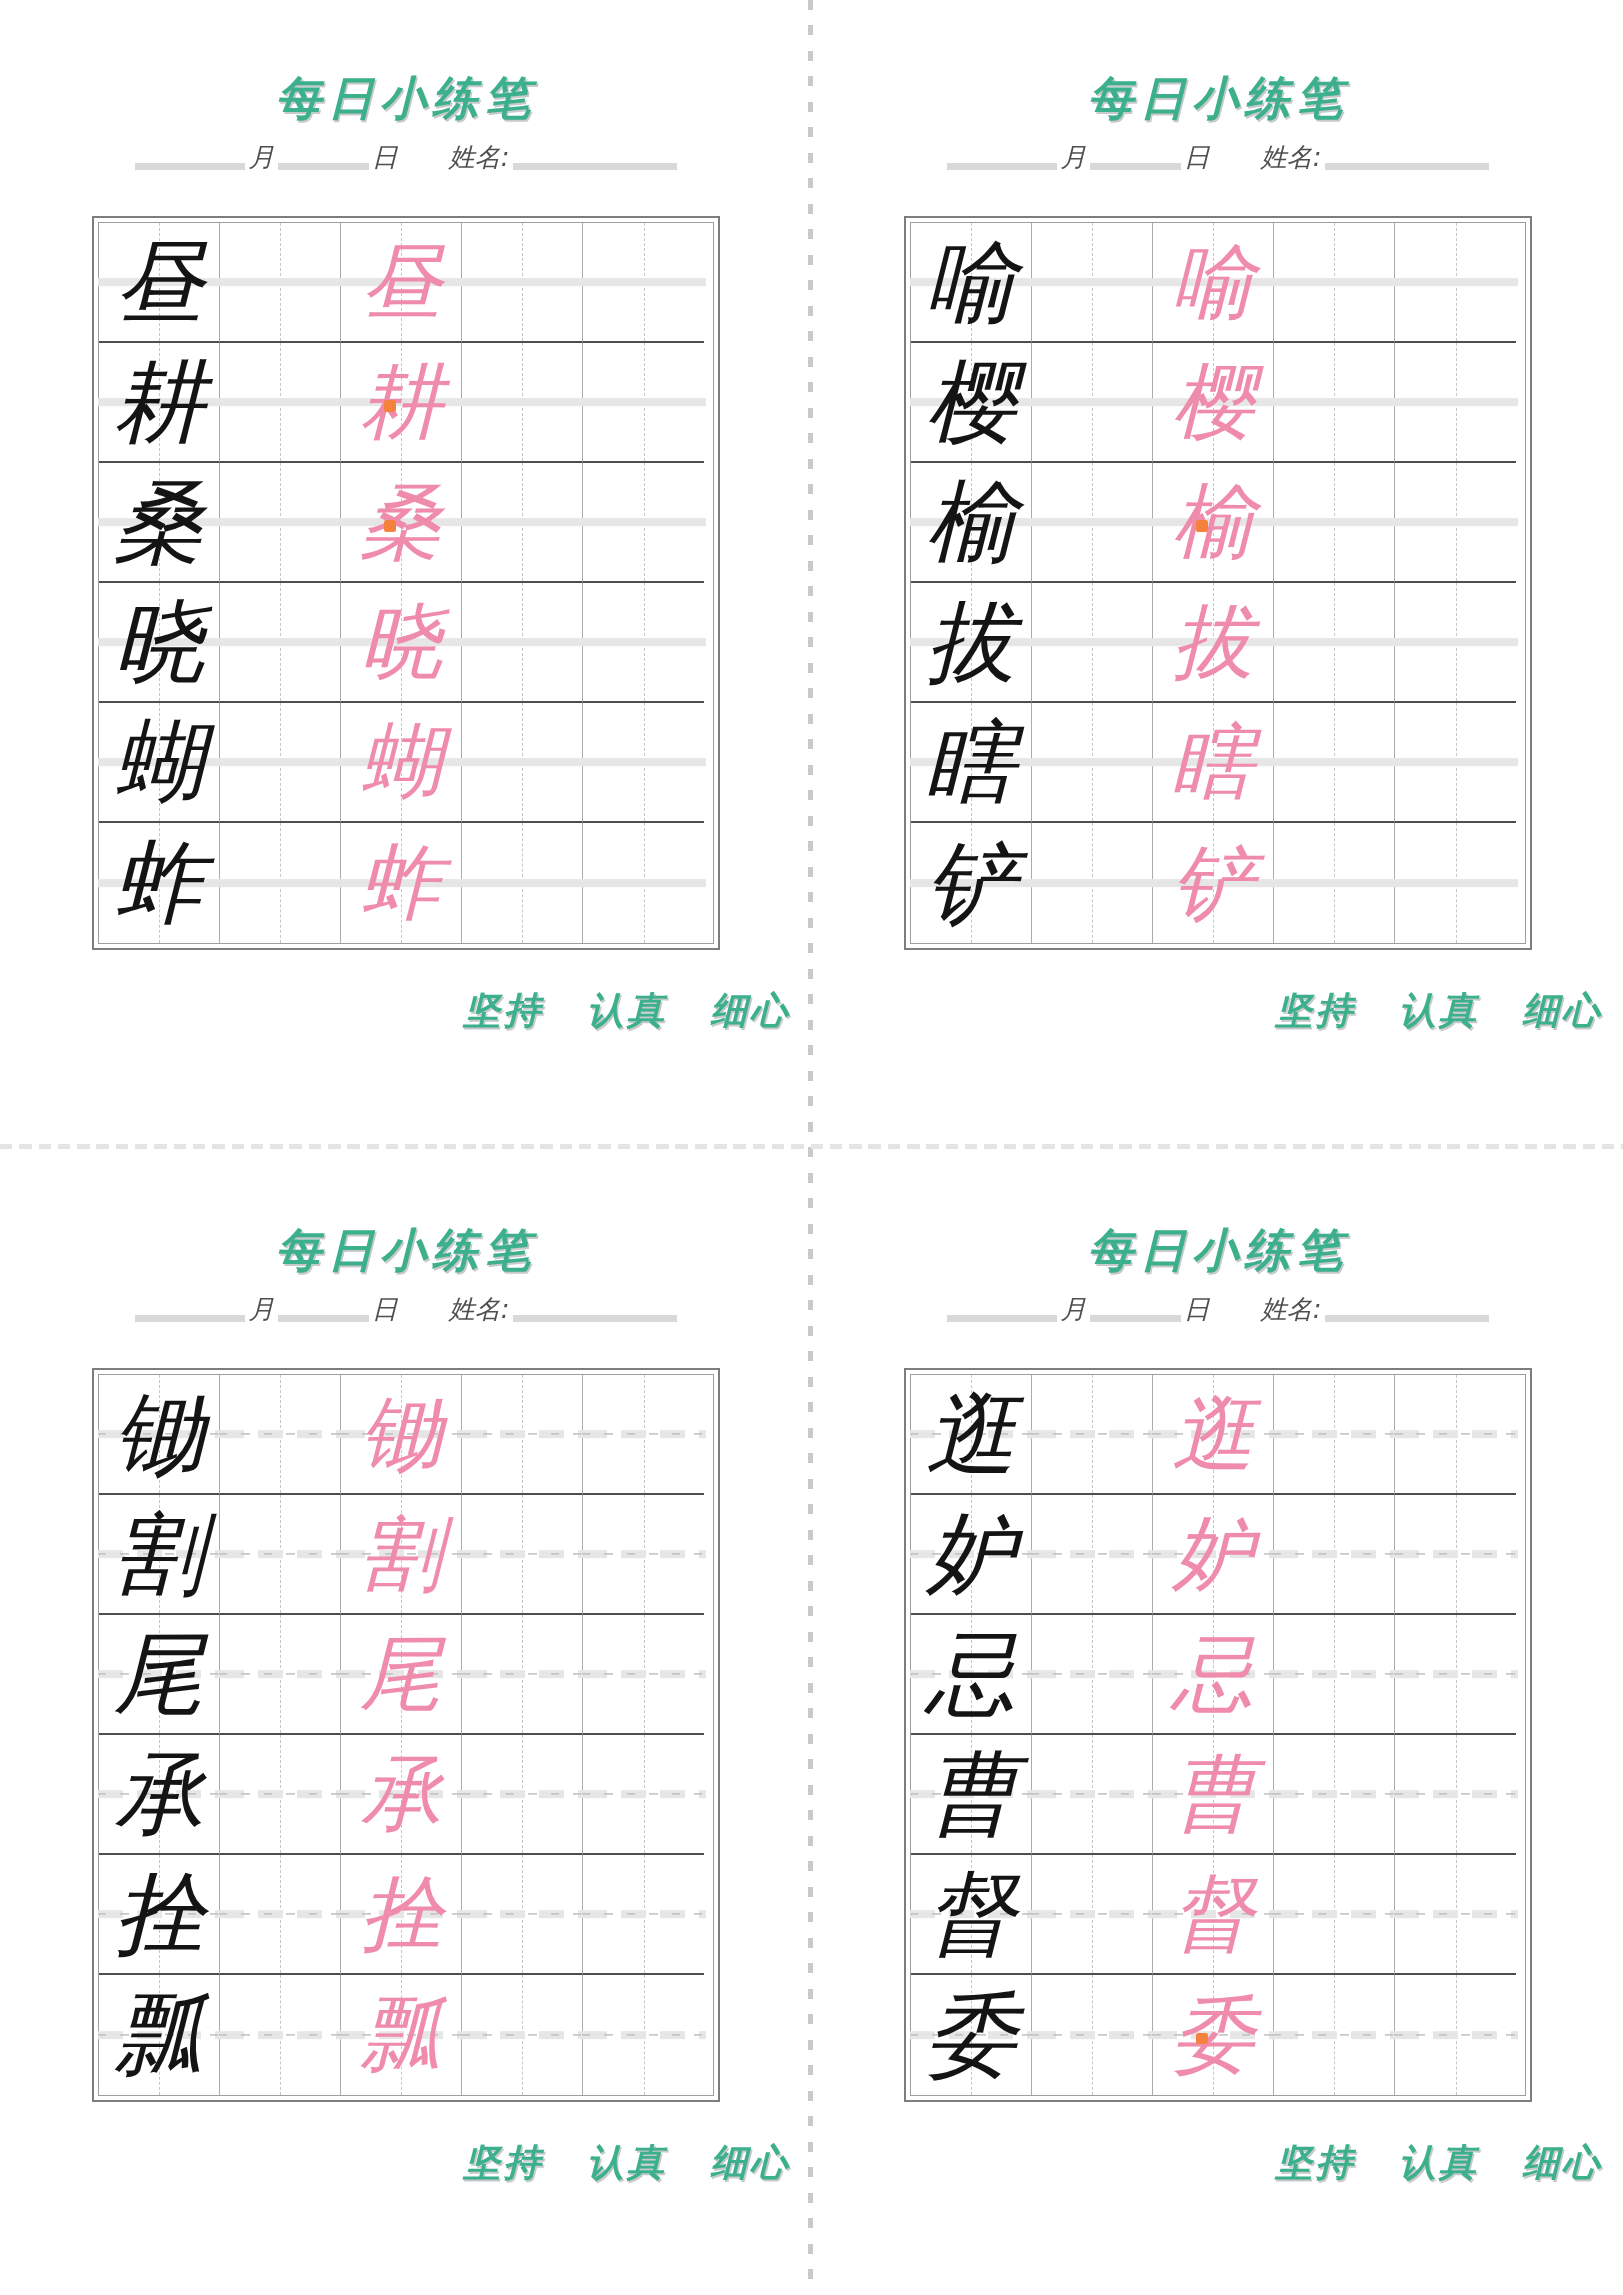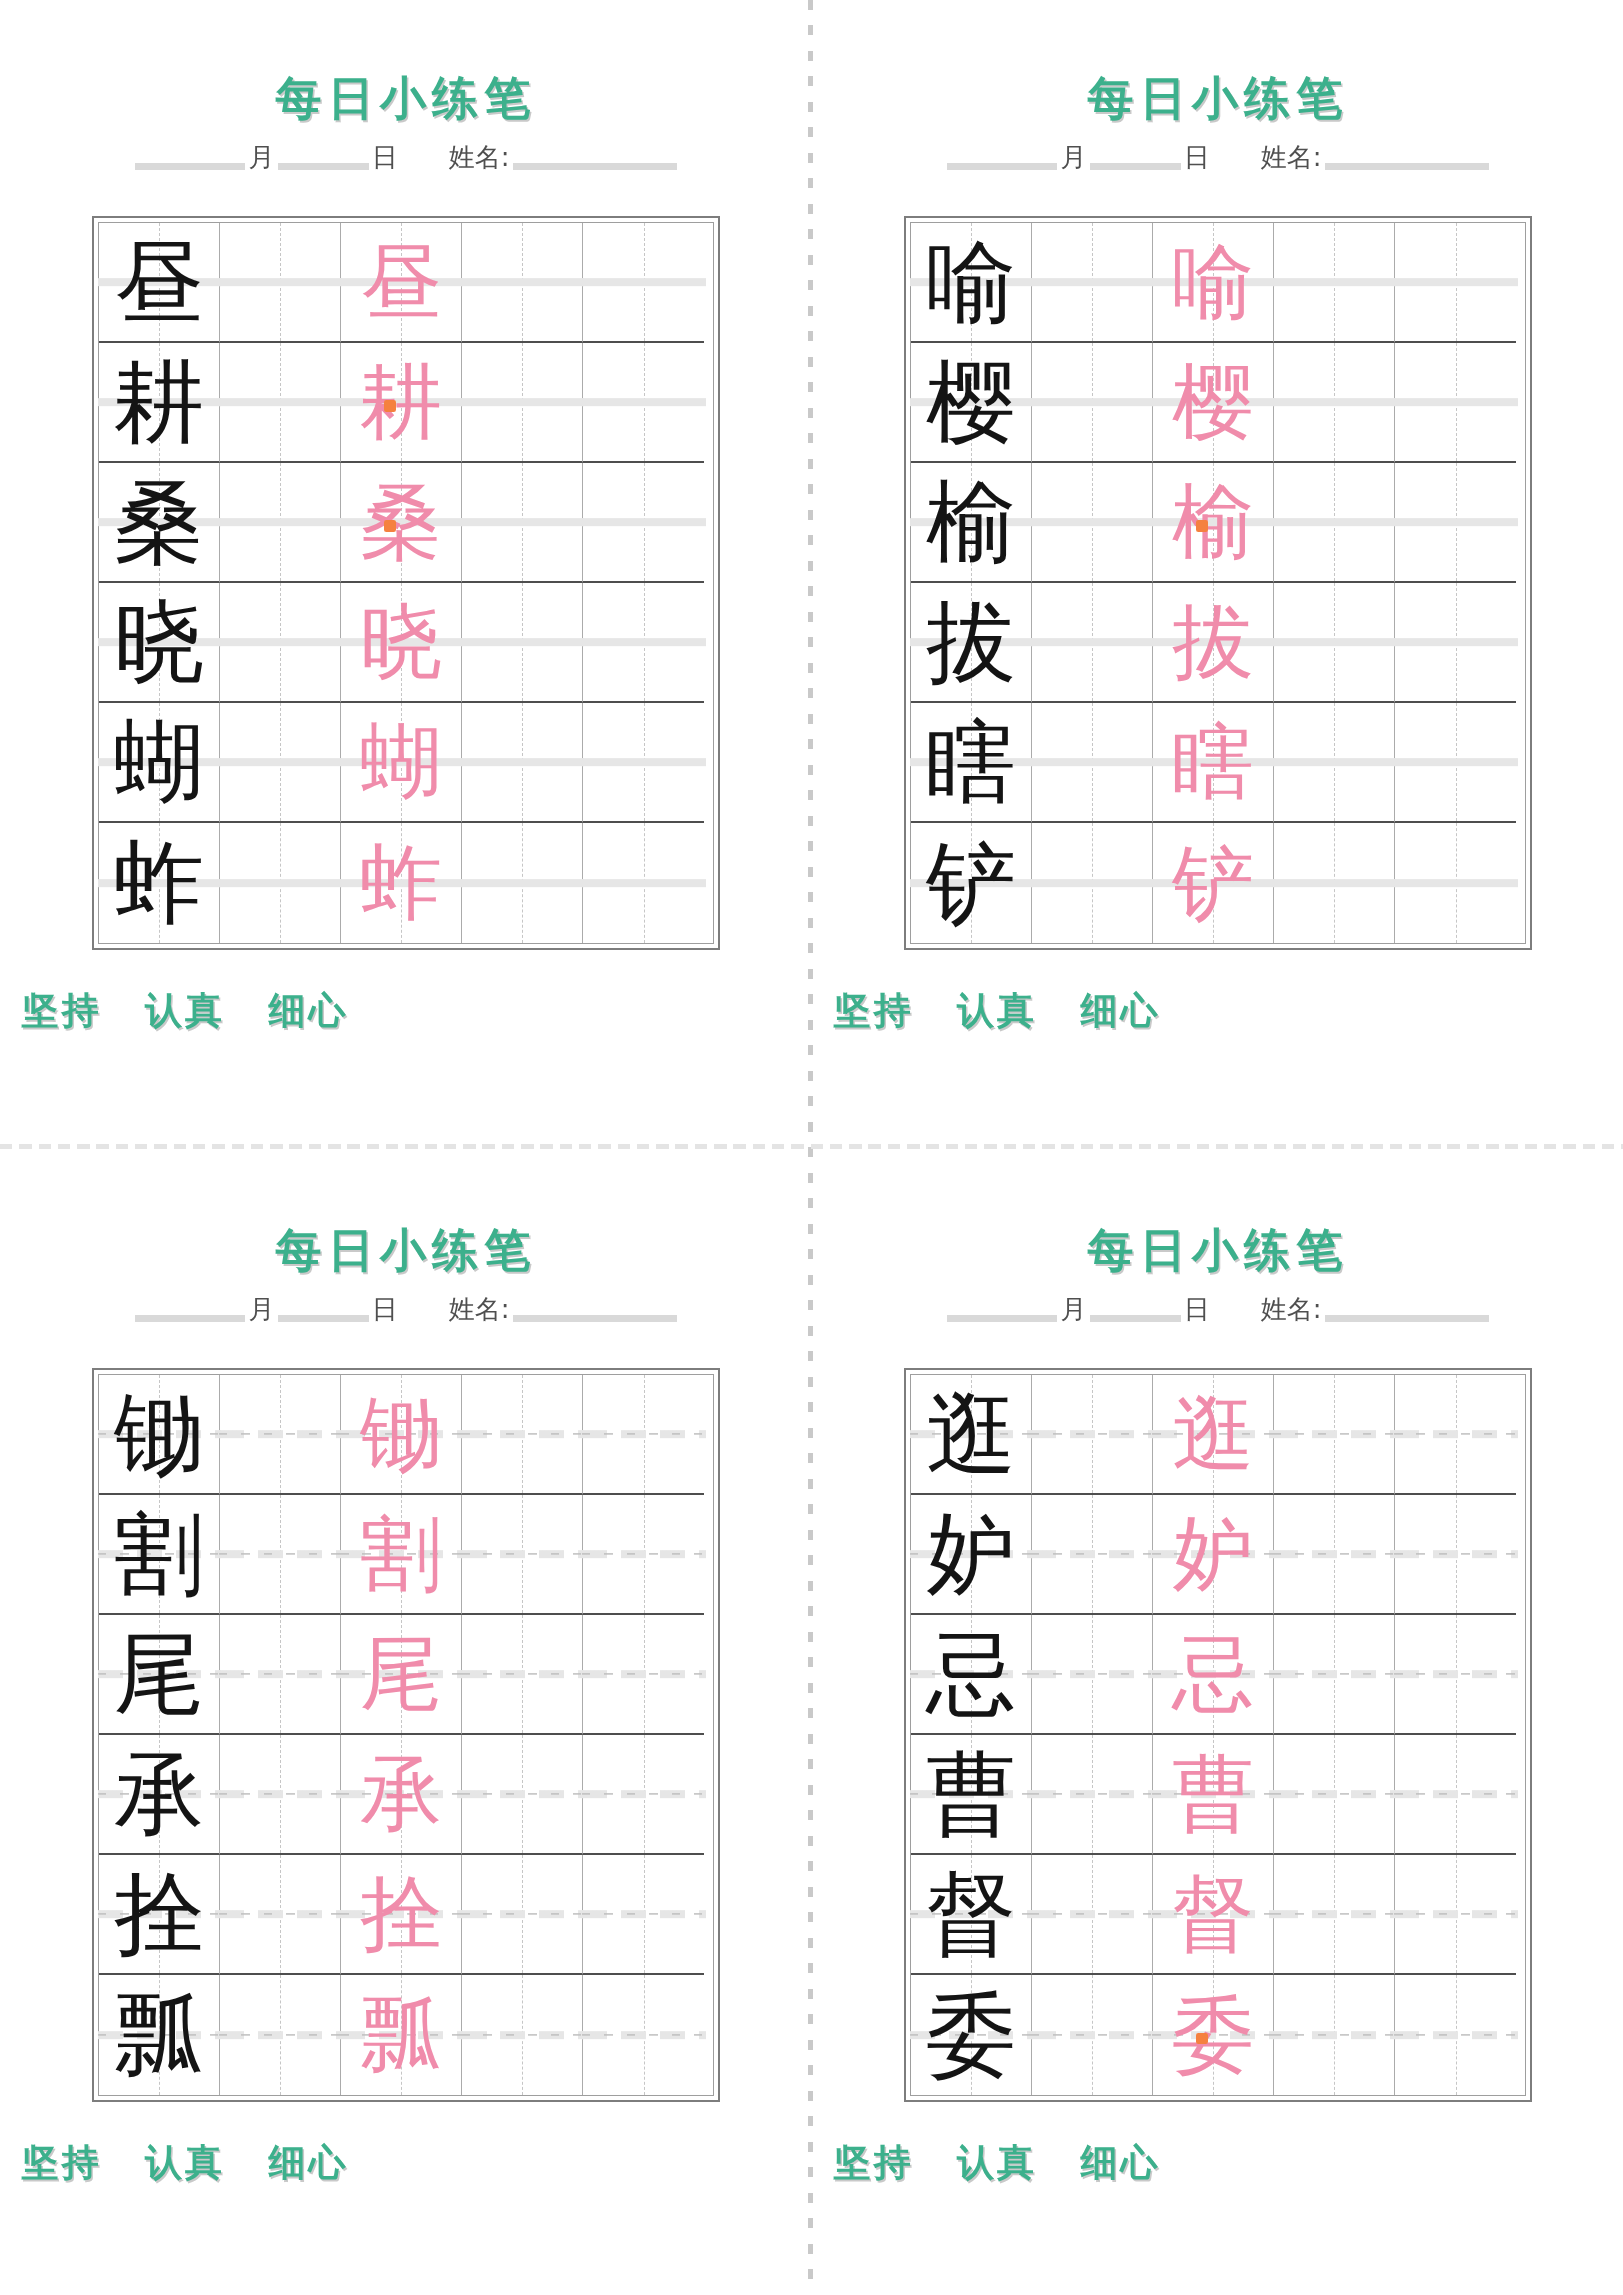--- a/index.html
+++ b/index.html
@@ -10,21 +10,21 @@
   
   .v-divider{
     position:absolute;left:808px;top:0;width:5.4px;height:2295px;
     background:repeating-linear-gradient(180deg,#c9c9c9 0 10px,rgba(0,0,0,0) 10px 25.5px);
   }
   .h-divider{
     position:absolute;left:0;top:1144px;width:1623px;height:4.6px;
     background:repeating-linear-gradient(90deg,#e4e4e4 0 12.4px,rgba(0,0,0,0) 12.4px 19.3px);
   }
   
-  .panel{position:absolute;width:812px;height:1142px;}
+  .panel{position:absolute;width:812px;height:1142px;font-style:italic;}
   .panel.q1{left:0;top:0;}
   .panel.q2{left:812px;top:0;}
   .panel.q3{left:0;top:1152px;}
   .panel.q4{left:812px;top:1152px;}
 
   .panel-title{
     margin-top:68px;text-align:center;
     font-size:46px;font-weight:700;letter-spacing:6.2px;
     color:#3cb08c;text-shadow:1.5px 1.5px 0 rgba(120,120,120,0.40);
   }
@@ -74,23 +74,23 @@
     display:flex;align-items:center;justify-content:center;
     font-size:90px;line-height:120px;
   }
   .glyph.example{color:#141414;}
   .glyph.trace{color:#f08cab;font-size:82px;}
   .stroke-dot{
     position:absolute;z-index:3;left:36%;top:48%;width:11.6px;height:11.6px;
     background:#f5813f;border-radius:2.3px;
   }
   .motto{
-    margin-top:36px;text-align:left;
+    margin-top:36px;text-align:right;
     font-size:37px;font-weight:700;letter-spacing:3.1px;
-    color:#3cb08c;text-shadow:1.5px 1.5px 0 rgba(120,120,120,0.40);
+    color:#3cb08c;text-shadow:1.5px 1.5px 0 rgba(120,120,120,0.40);padding-left:48px;
   }
   .motto span{margin:0 21.6px;}
 </style>
 </head>
 <body>
 
 <div class="v-divider"></div>
 <div class="h-divider"></div>
 
 <div id="panels-root">

